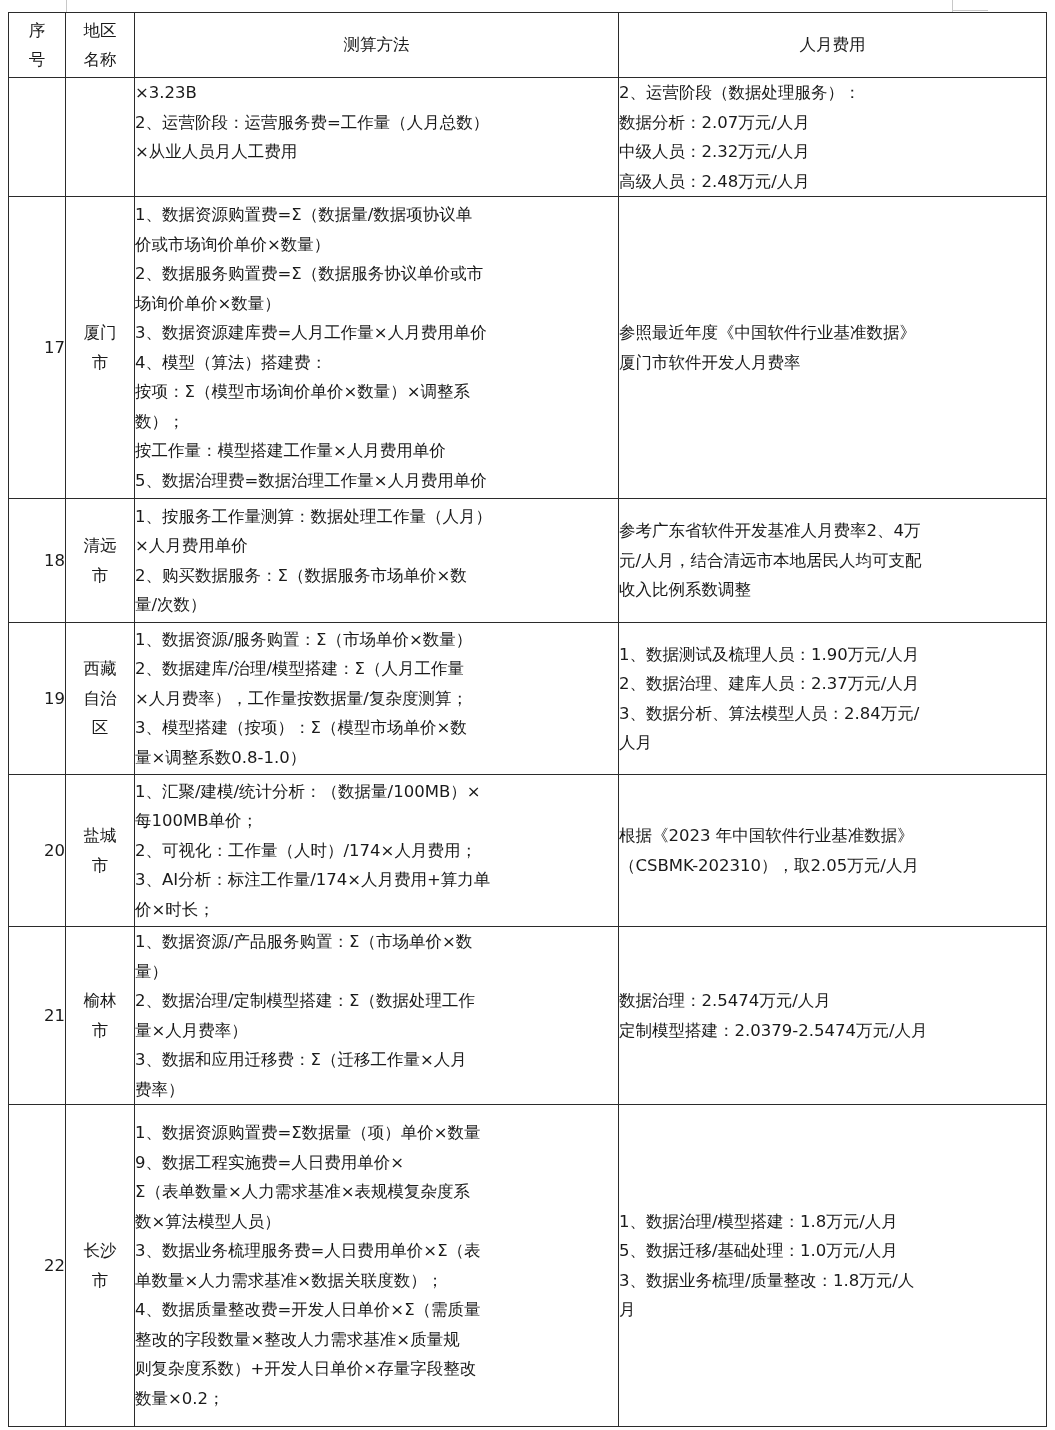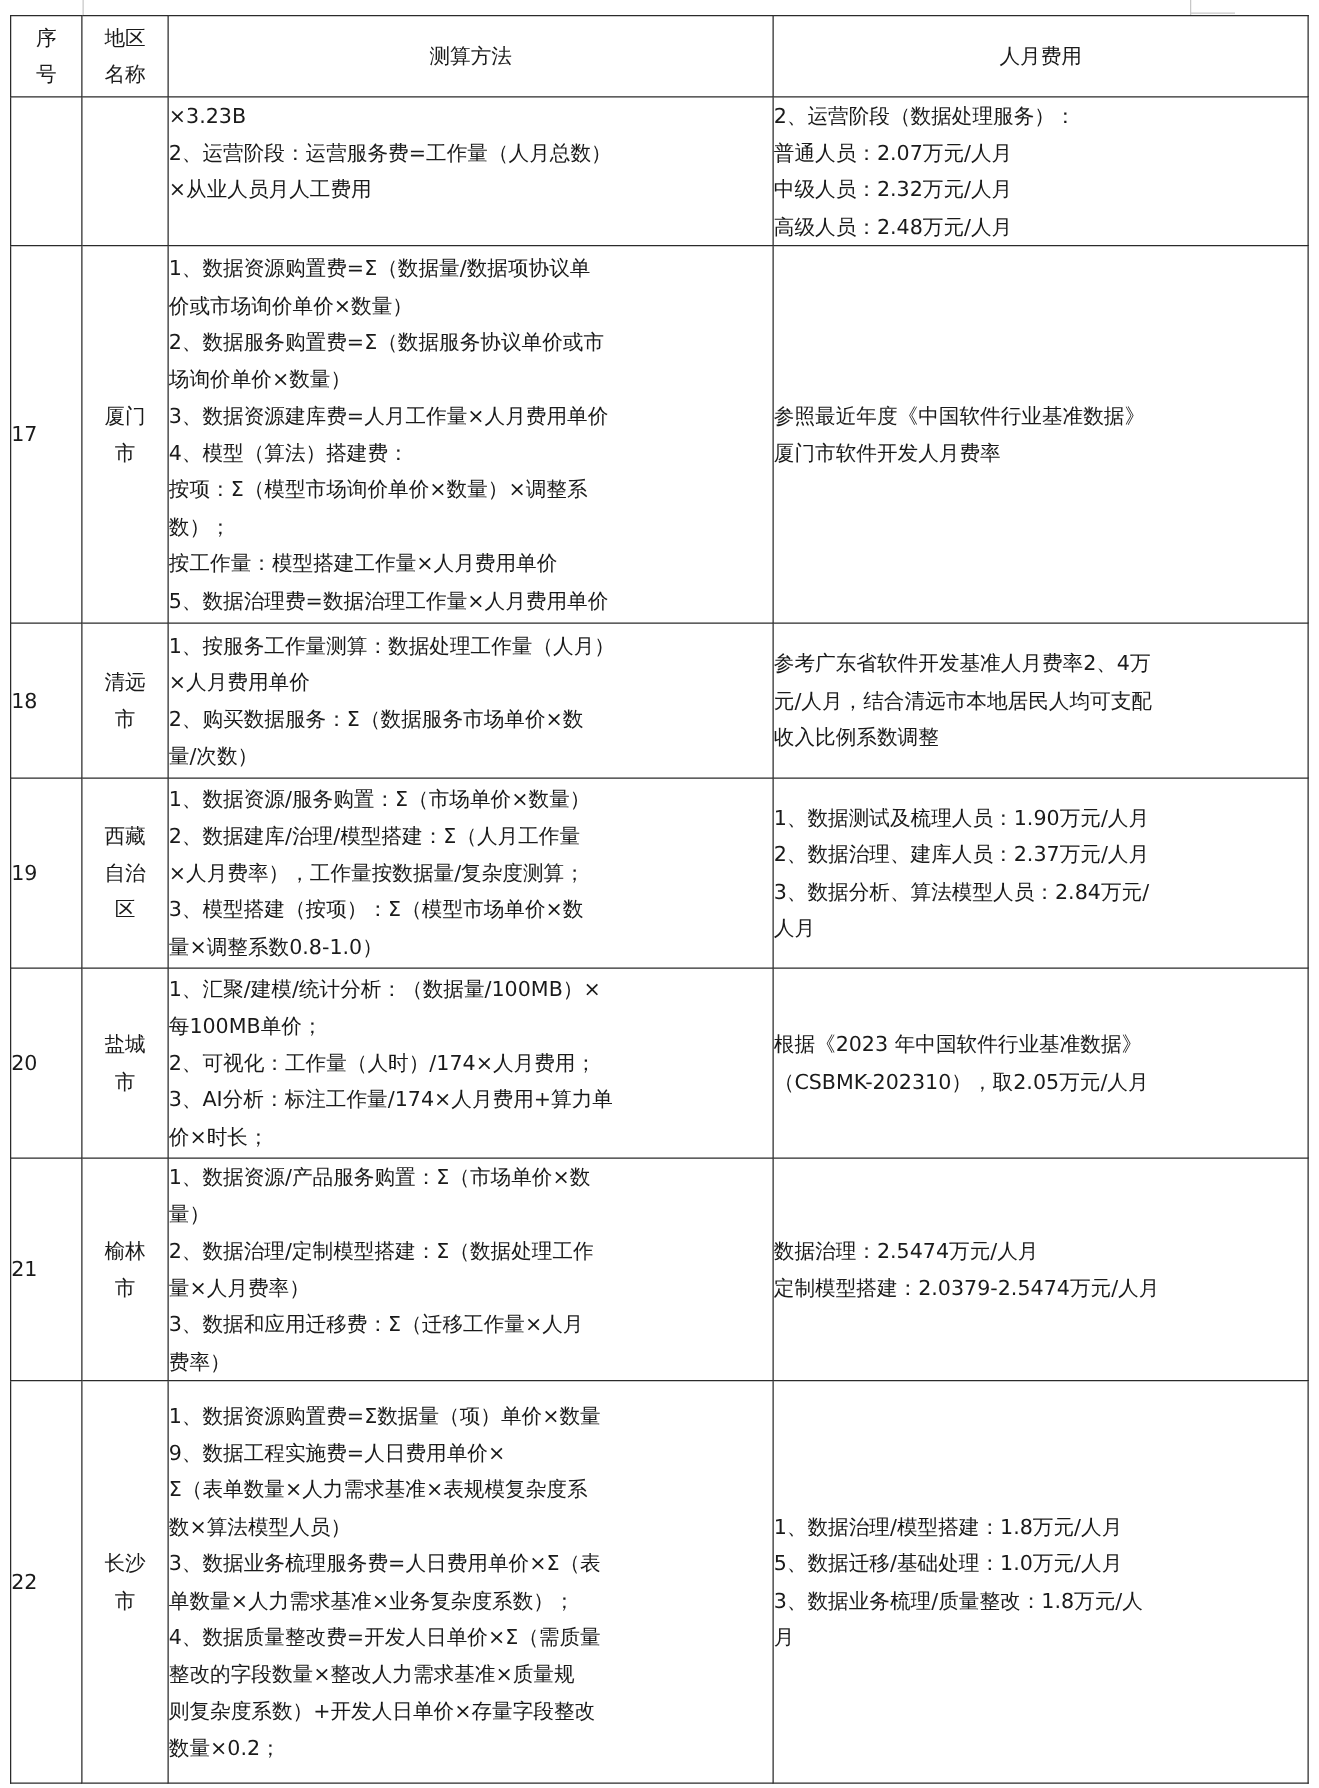--- a/index.html
+++ b/index.html
@@ -12,21 +12,21 @@
   table.main { position: absolute; left: 8px; top: 12px; width: 1038px;
                border-collapse: collapse; table-layout: fixed; }
   table.main td, table.main th { border: 1.5px solid #2b2b2b; font-size: 16.5px;
                line-height: 29.5px; vertical-align: middle; padding: 0; font-weight: normal; }
   th { text-align: center; }
   col.c-no { width: 57px; }
   col.c-region { width: 69px; }
   col.c-method { width: 484px; }
   col.c-cost { width: 428px; }
   thead th { height: 64px; line-height: 25px; }
-  .no { text-align: left; }
+  .no { text-align: right; }
   .region { text-align: center; line-height: 28px; }
   .method, .cost { text-align: left; padding: 1px 2px 1px 5px; }
   .line { display: block; white-space: pre-wrap; }
 </style>
 </head>
 <body>
 
 <div class="corner-mark cm-left-v"></div>
 <div class="corner-mark cm-right-v"></div>
 <div class="corner-mark cm-right-h"></div>
@@ -56,21 +56,21 @@
       <tr style="height: 118px;">
         <td class="no"></td>
         <td class="region"></td>
         <td class="method" style="vertical-align: top;">
           <span class="line">×3.23B</span>
           <span class="line">2、运营阶段：运营服务费=工作量（人月总数）</span>
           <span class="line">×从业人员月人工费用</span>
         </td>
         <td class="cost">
           <span class="line">2、运营阶段（数据处理服务）：</span>
-          <span class="line">普通人员：2.07万元/人月</span>
+          <span class="line">数据分析：2.07万元/人月</span>
           <span class="line">中级人员：2.32万元/人月</span>
           <span class="line">高级人员：2.48万元/人月</span>
         </td>
       </tr>
       <tr style="height: 302px;">
         <td class="no">17</td>
         <td class="region">
           <span class="line">厦门</span>
           <span class="line">市</span>
         </td>
@@ -172,21 +172,21 @@
         <td class="region">
           <span class="line">长沙</span>
           <span class="line">市</span>
         </td>
         <td class="method">
           <span class="line">1、数据资源购置费=Σ数据量（项）单价×数量</span>
           <span class="line">9、数据工程实施费=人日费用单价×</span>
           <span class="line">Σ（表单数量×人力需求基准×表规模复杂度系</span>
           <span class="line">数×算法模型人员）</span>
           <span class="line">3、数据业务梳理服务费=人日费用单价×Σ（表</span>
-          <span class="line">单数量×人力需求基准×业务复杂度系数）；</span>
+          <span class="line">单数量×人力需求基准×数据关联度数）；</span>
           <span class="line">4、数据质量整改费=开发人日单价×Σ（需质量</span>
           <span class="line">整改的字段数量×整改人力需求基准×质量规</span>
           <span class="line">则复杂度系数）+开发人日单价×存量字段整改</span>
           <span class="line">数量×0.2；</span>
         </td>
         <td class="cost">
           <span class="line">1、数据治理/模型搭建：1.8万元/人月</span>
           <span class="line">5、数据迁移/基础处理：1.0万元/人月</span>
           <span class="line">3、数据业务梳理/质量整改：1.8万元/人</span>
           <span class="line">月</span>

